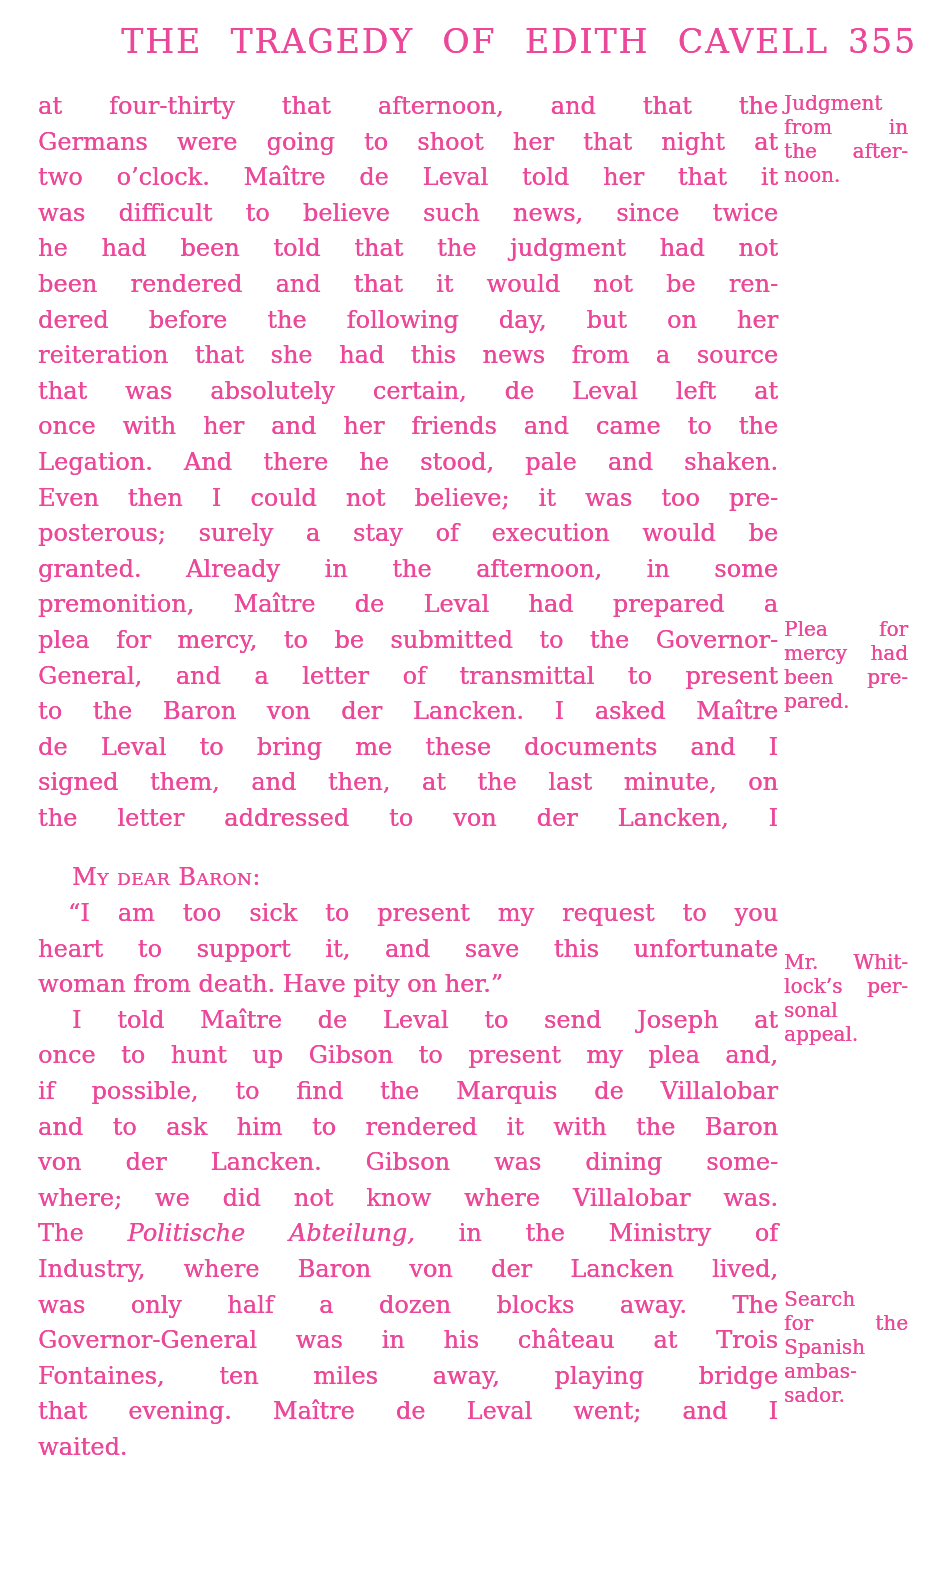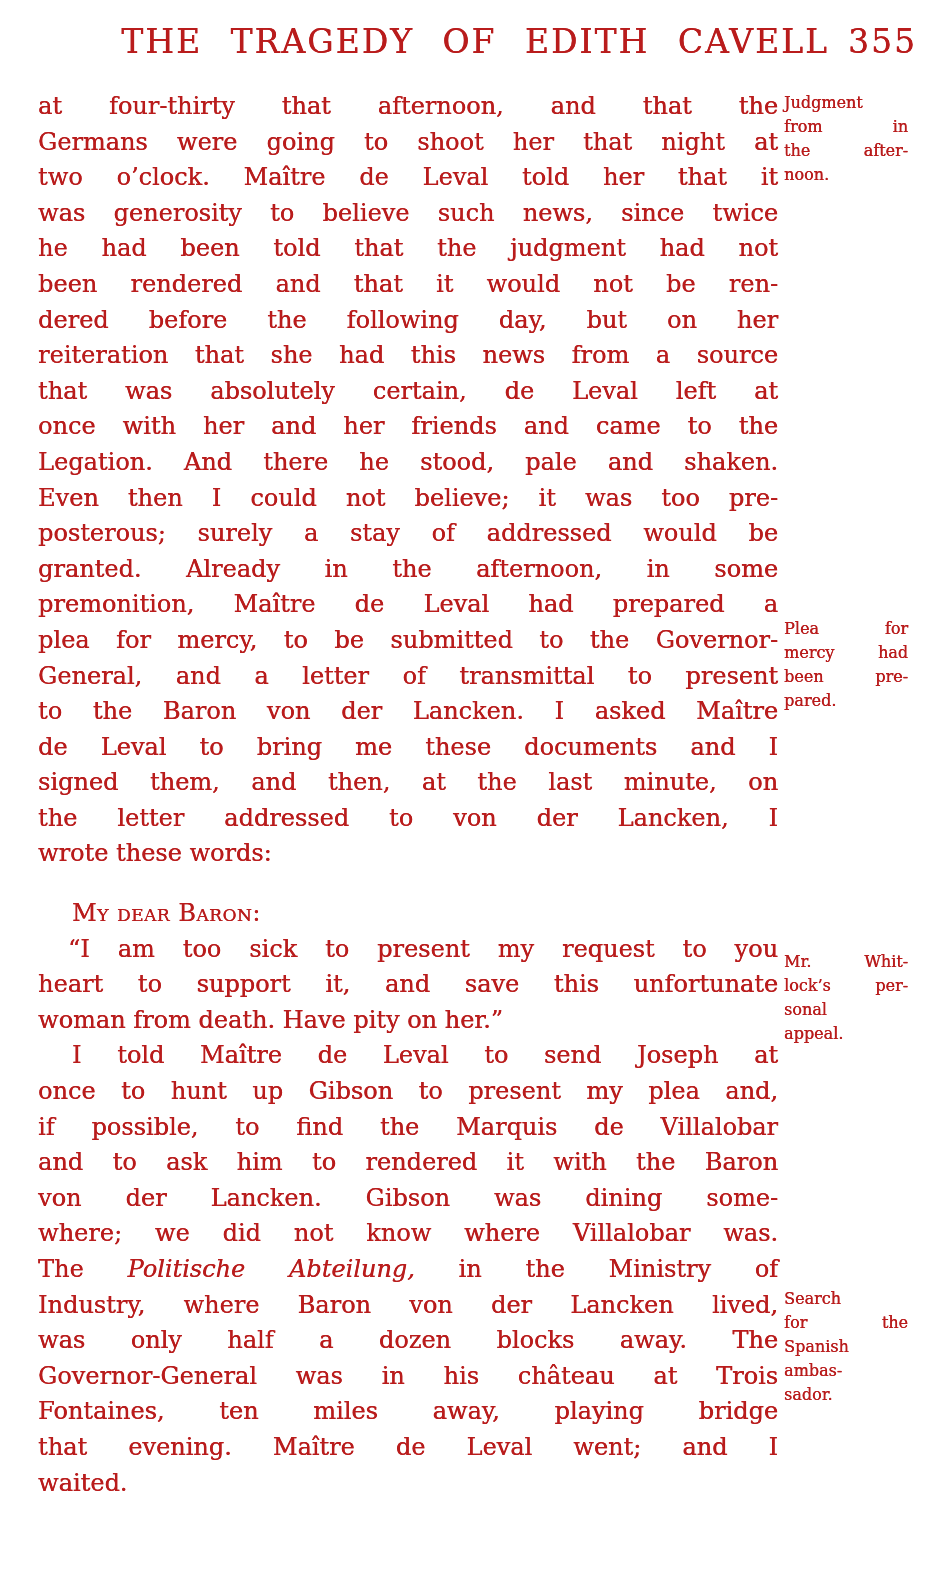--- a/index.html
+++ b/index.html
@@ -5,21 +5,21 @@
   html, body {
     margin: 0;
     padding: 0;
     background: #ffffff;
   }
   .page {
     position: relative;
     width: 950px;
     height: 1588px;
     background: #ffffff;
-    color: #b91c1c;
+    color: #ec4899;
     font-family: "DejaVu Serif", "Liberation Serif", serif;
     overflow: hidden;
     text-shadow: 0.35px 0 0 currentColor;
   }
   .running-head {
     position: absolute;
     top: 22px;
     left: 0;
     width: 950px;
     text-align: center;
@@ -54,21 +54,21 @@
     font-style: italic;
   }
   .smallcaps {
     font-variant: small-caps;
     letter-spacing: 0.5px;
   }
   .sidenote {
     position: absolute;
     left: 784px;
     width: 124px;
-    font-size: 16px;
+    font-size: 20px;
     line-height: 24px;
   }
   .sn-line {
     text-align: justify;
     text-align-last: justify;
   }
   .sn-line.last {
     text-align-last: left;
   }
 </style>
@@ -78,39 +78,38 @@
 <div class="page">
   <div class="running-head">
     <span>THE TRAGEDY OF EDITH CAVELL</span>
   </div>
   <div class="folio">355</div>
   <div class="body-column">
       <div>
         <div class="line"><span>at four-thirty that afternoon, and that the</span></div>
         <div class="line"><span>Germans were going to shoot her that night at</span></div>
         <div class="line"><span>two o’clock. Maître de Leval told her that it</span></div>
-        <div class="line"><span>was generosity to believe such news, since twice</span></div>
+        <div class="line"><span>was difficult to believe such news, since twice</span></div>
         <div class="line"><span>he had been told that the judgment had not</span></div>
         <div class="line"><span>been rendered and that it would not be ren-</span></div>
         <div class="line"><span>dered before the following day, but on her</span></div>
         <div class="line"><span>reiteration that she had this news from a source</span></div>
         <div class="line"><span>that was absolutely certain, de Leval left at</span></div>
         <div class="line"><span>once with her and her friends and came to the</span></div>
         <div class="line"><span>Legation. And there he stood, pale and shaken.</span></div>
         <div class="line"><span>Even then I could not believe; it was too pre-</span></div>
-        <div class="line"><span>posterous; surely a stay of addressed would be</span></div>
+        <div class="line"><span>posterous; surely a stay of execution would be</span></div>
         <div class="line"><span>granted. Already in the afternoon, in some</span></div>
         <div class="line"><span>premonition, Maître de Leval had prepared a</span></div>
         <div class="line"><span>plea for mercy, to be submitted to the Governor-</span></div>
         <div class="line"><span>General, and a letter of transmittal to present</span></div>
         <div class="line"><span>to the Baron von der Lancken. I asked Maître</span></div>
         <div class="line"><span>de Leval to bring me these documents and I</span></div>
         <div class="line"><span>signed them, and then, at the last minute, on</span></div>
         <div class="line"><span>the letter addressed to von der Lancken, I</span></div>
-        <div class="line last"><span>wrote these words:</span></div>
       </div>
       <div style="margin-top: 24px;">
         <div class="line last smallcaps" style="text-indent: 34px;"><span>My dear Baron:</span></div>
         <div class="line" style="text-indent: 30px;"><span>“I am too sick to present my request to you</span></div>
         <div class="line"><span>heart to support it, and save this unfortunate</span></div>
         <div class="line last"><span>woman from death. Have pity on her.”</span></div>
       </div>
       <div style="">
         <div class="line" style="text-indent: 34px;"><span>I told Maître de Leval to send Joseph at</span></div>
         <div class="line"><span>once to hunt up Gibson to present my plea and,</span></div>

